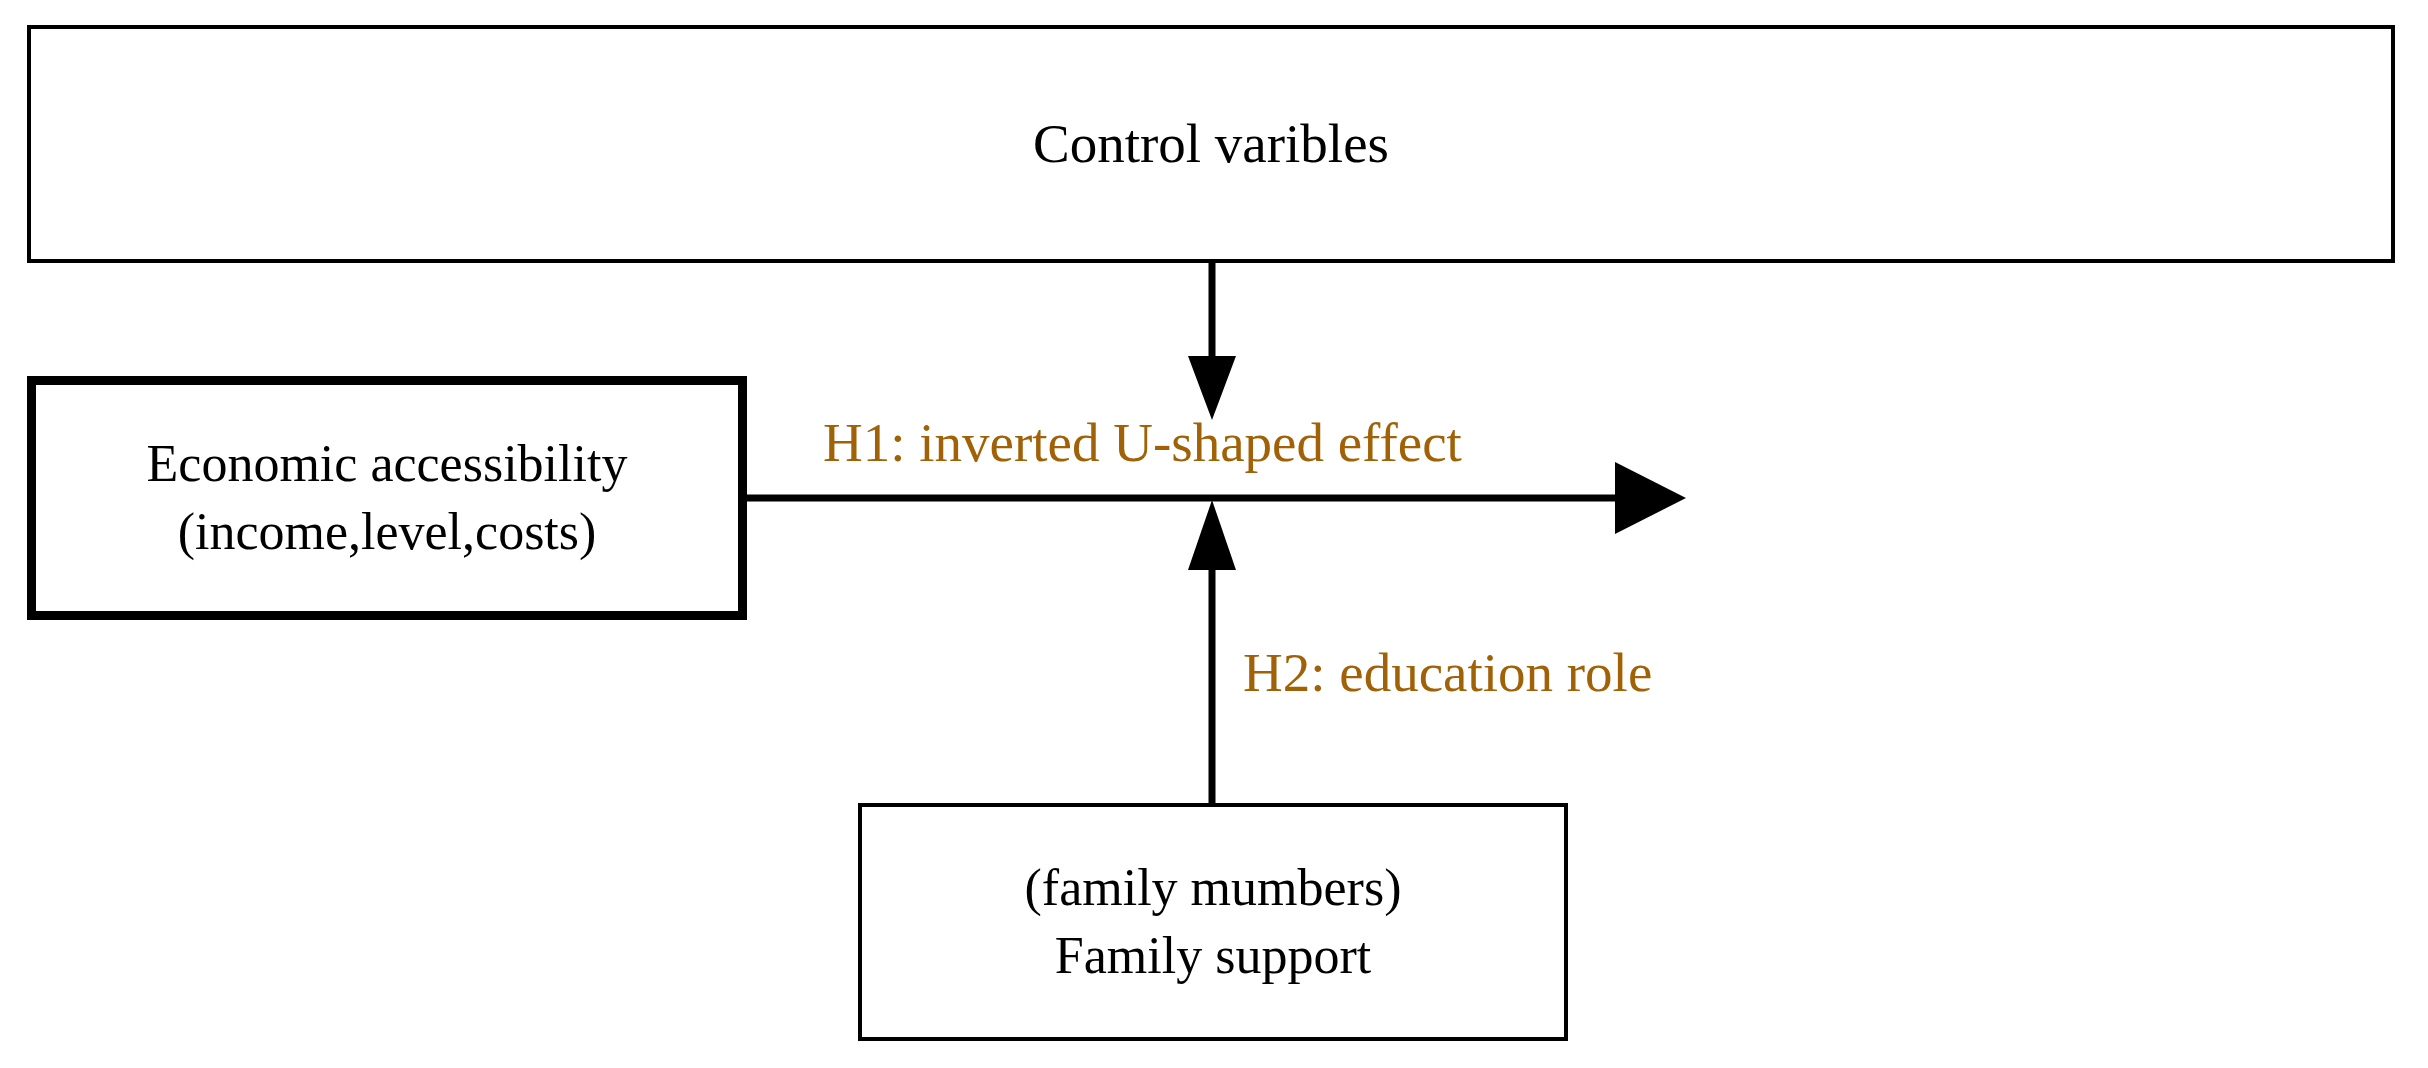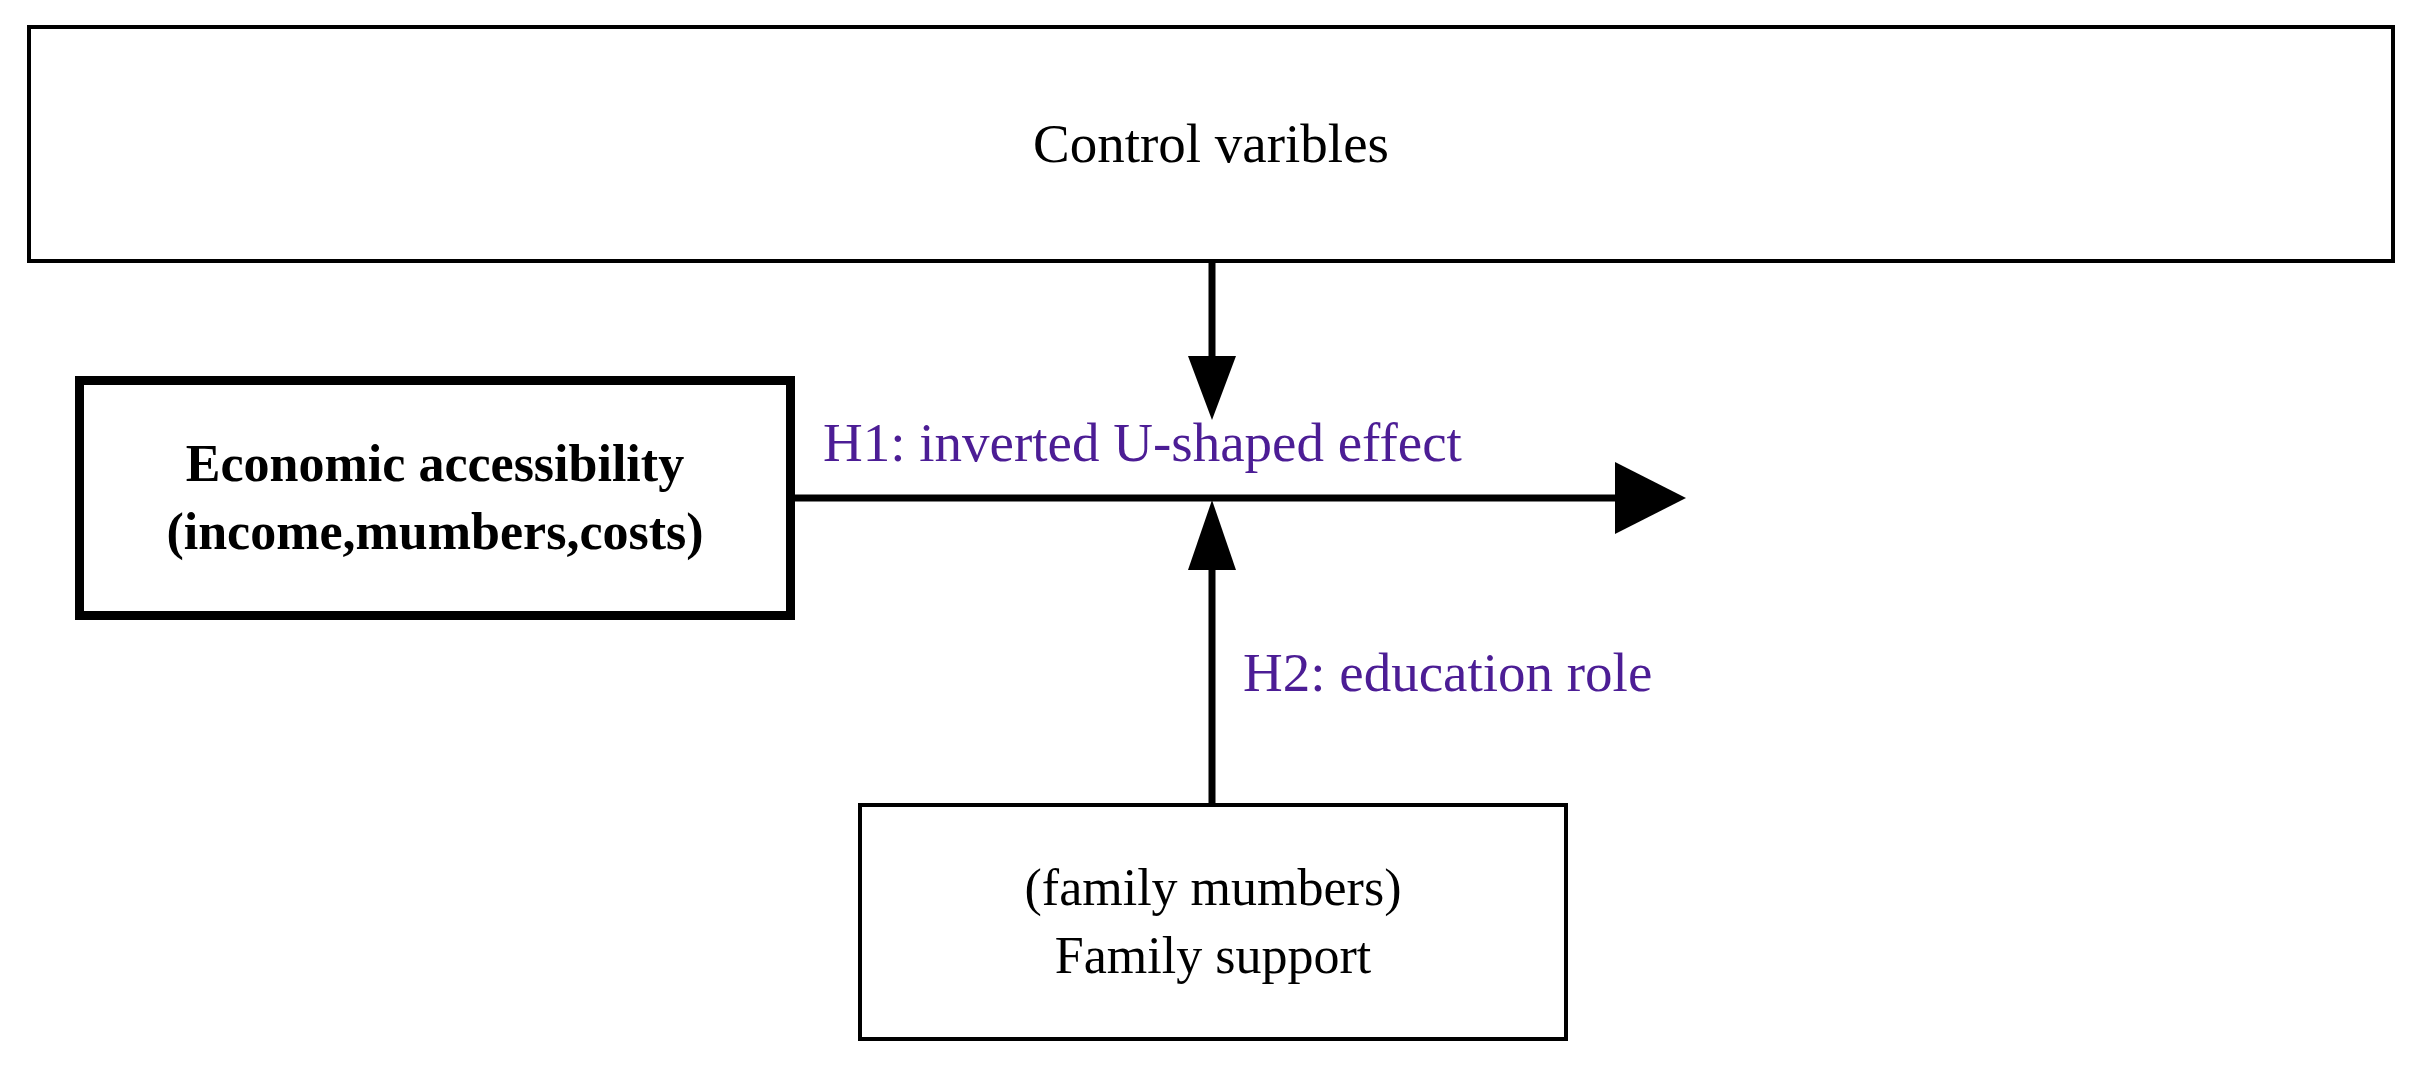--- a/index.html
+++ b/index.html
@@ -24,22 +24,21 @@
     background: #ffffff;
     border: 4px solid #000000;
     display: flex;
     flex-direction: column;
     align-items: center;
     justify-content: center;
     text-align: center;
   }
   .node-box.emphasis {
     border-width: 9px;
-    font-weight: bold;
-    margin-left: 48px;
+    font-weight: normal;
   }
   .node-line {
     display: block;
     white-space: pre;
     line-height: 1.30;
   }
 
   
   #control-variables-box {
     left: 27px;
@@ -86,21 +85,21 @@
     height: 1068px;
     pointer-events: none;
   }
 
   
   .edge-label {
     position: absolute;
     white-space: pre;
     font-size: 55px;
     line-height: 1;
-    color: #4c1d95;
+    color: #a16207;
   }
   #h1-label {
     left: 823px;
     top: 415px;
   }
   #h2-label {
     left: 1243px;
     top: 645px;
   }
 </style>
@@ -126,21 +125,21 @@
       <polygon points="1188,570 1236,570 1212,500" fill="#000000"></polygon>
     </g>
   </svg>
 
   <div class="node-box" id="control-variables-box">
     <span class="node-line">Control varibles</span>
   </div>
 
   <div class="node-box emphasis" id="economic-accessibility-box">
     <span class="node-line">Economic accessibility</span>
-    <span class="node-line">(income,mumbers,costs)</span>
+    <span class="node-line">(income,level,costs)</span>
   </div>
 
 
   <div class="node-box" id="family-support-box">
     <span class="node-line">(family mumbers)</span>
     <span class="node-line">Family support</span>
   </div>
 
   <span class="edge-label" id="h1-label">H1: inverted U-shaped effect</span>
   <span class="edge-label" id="h2-label">H2: education role</span>

